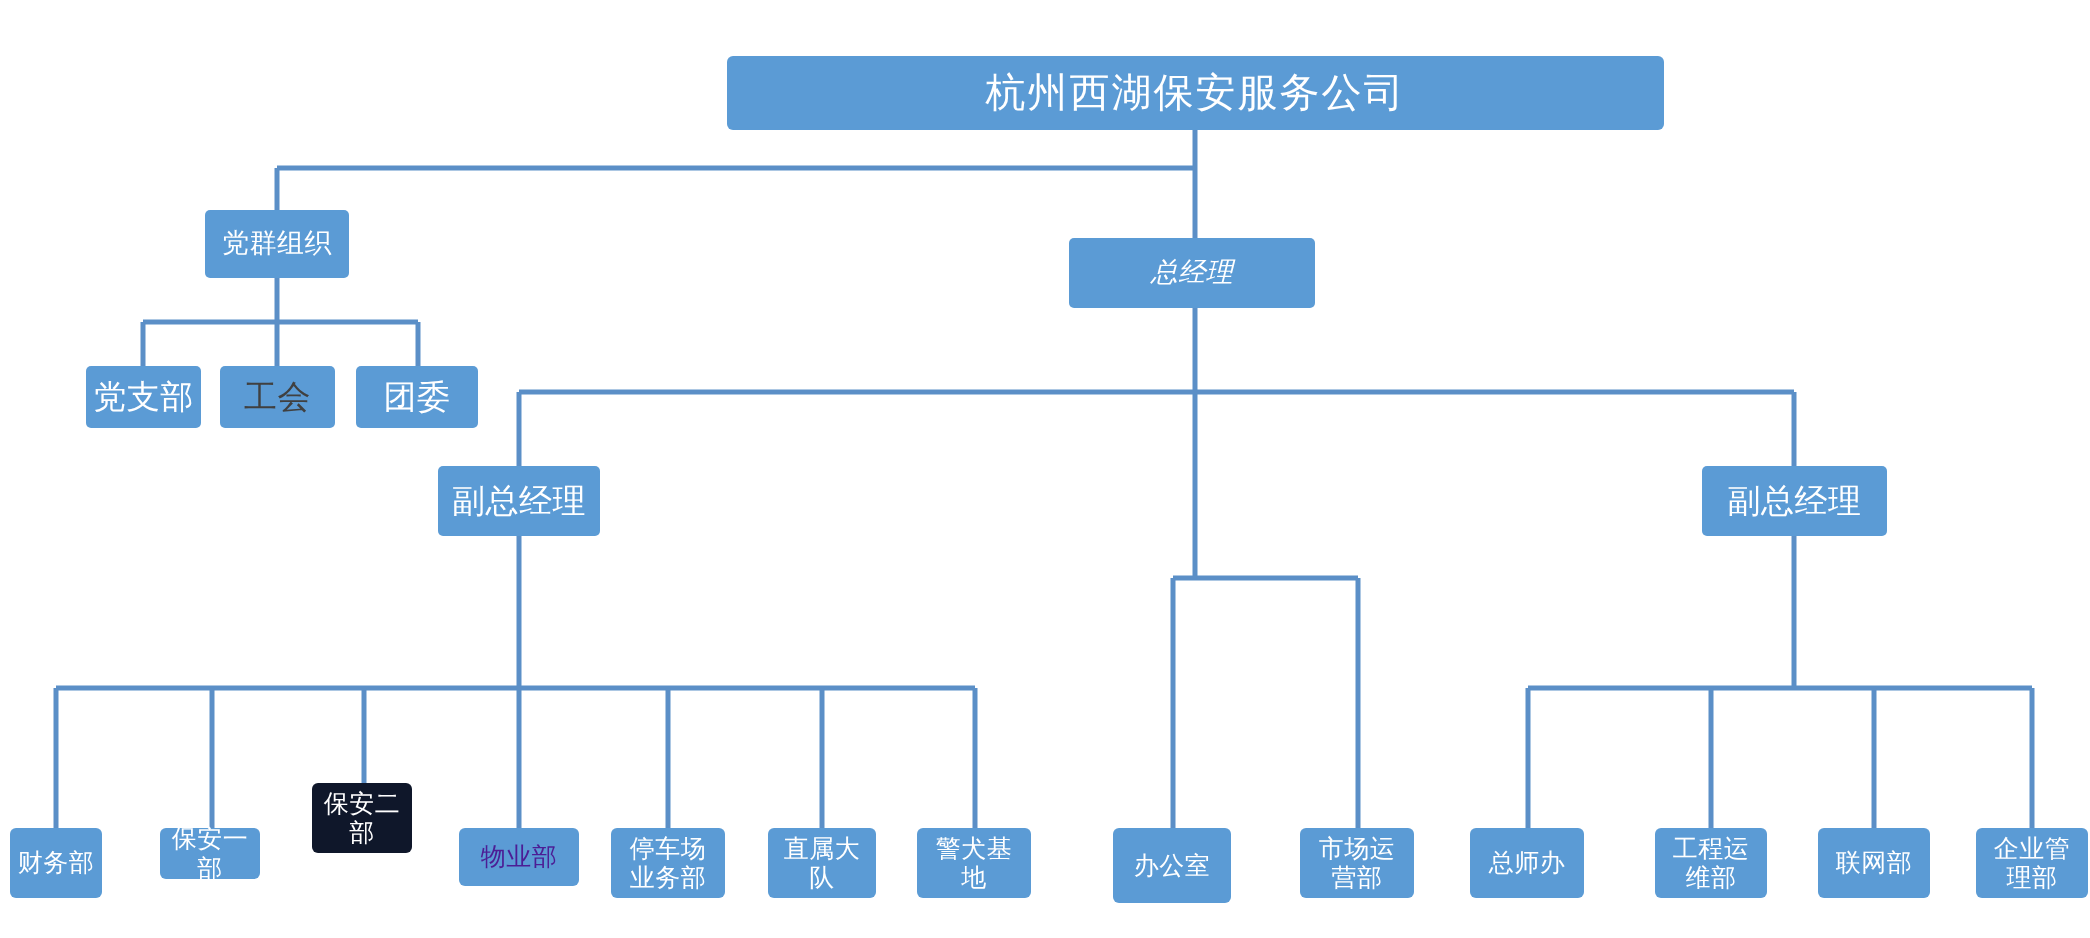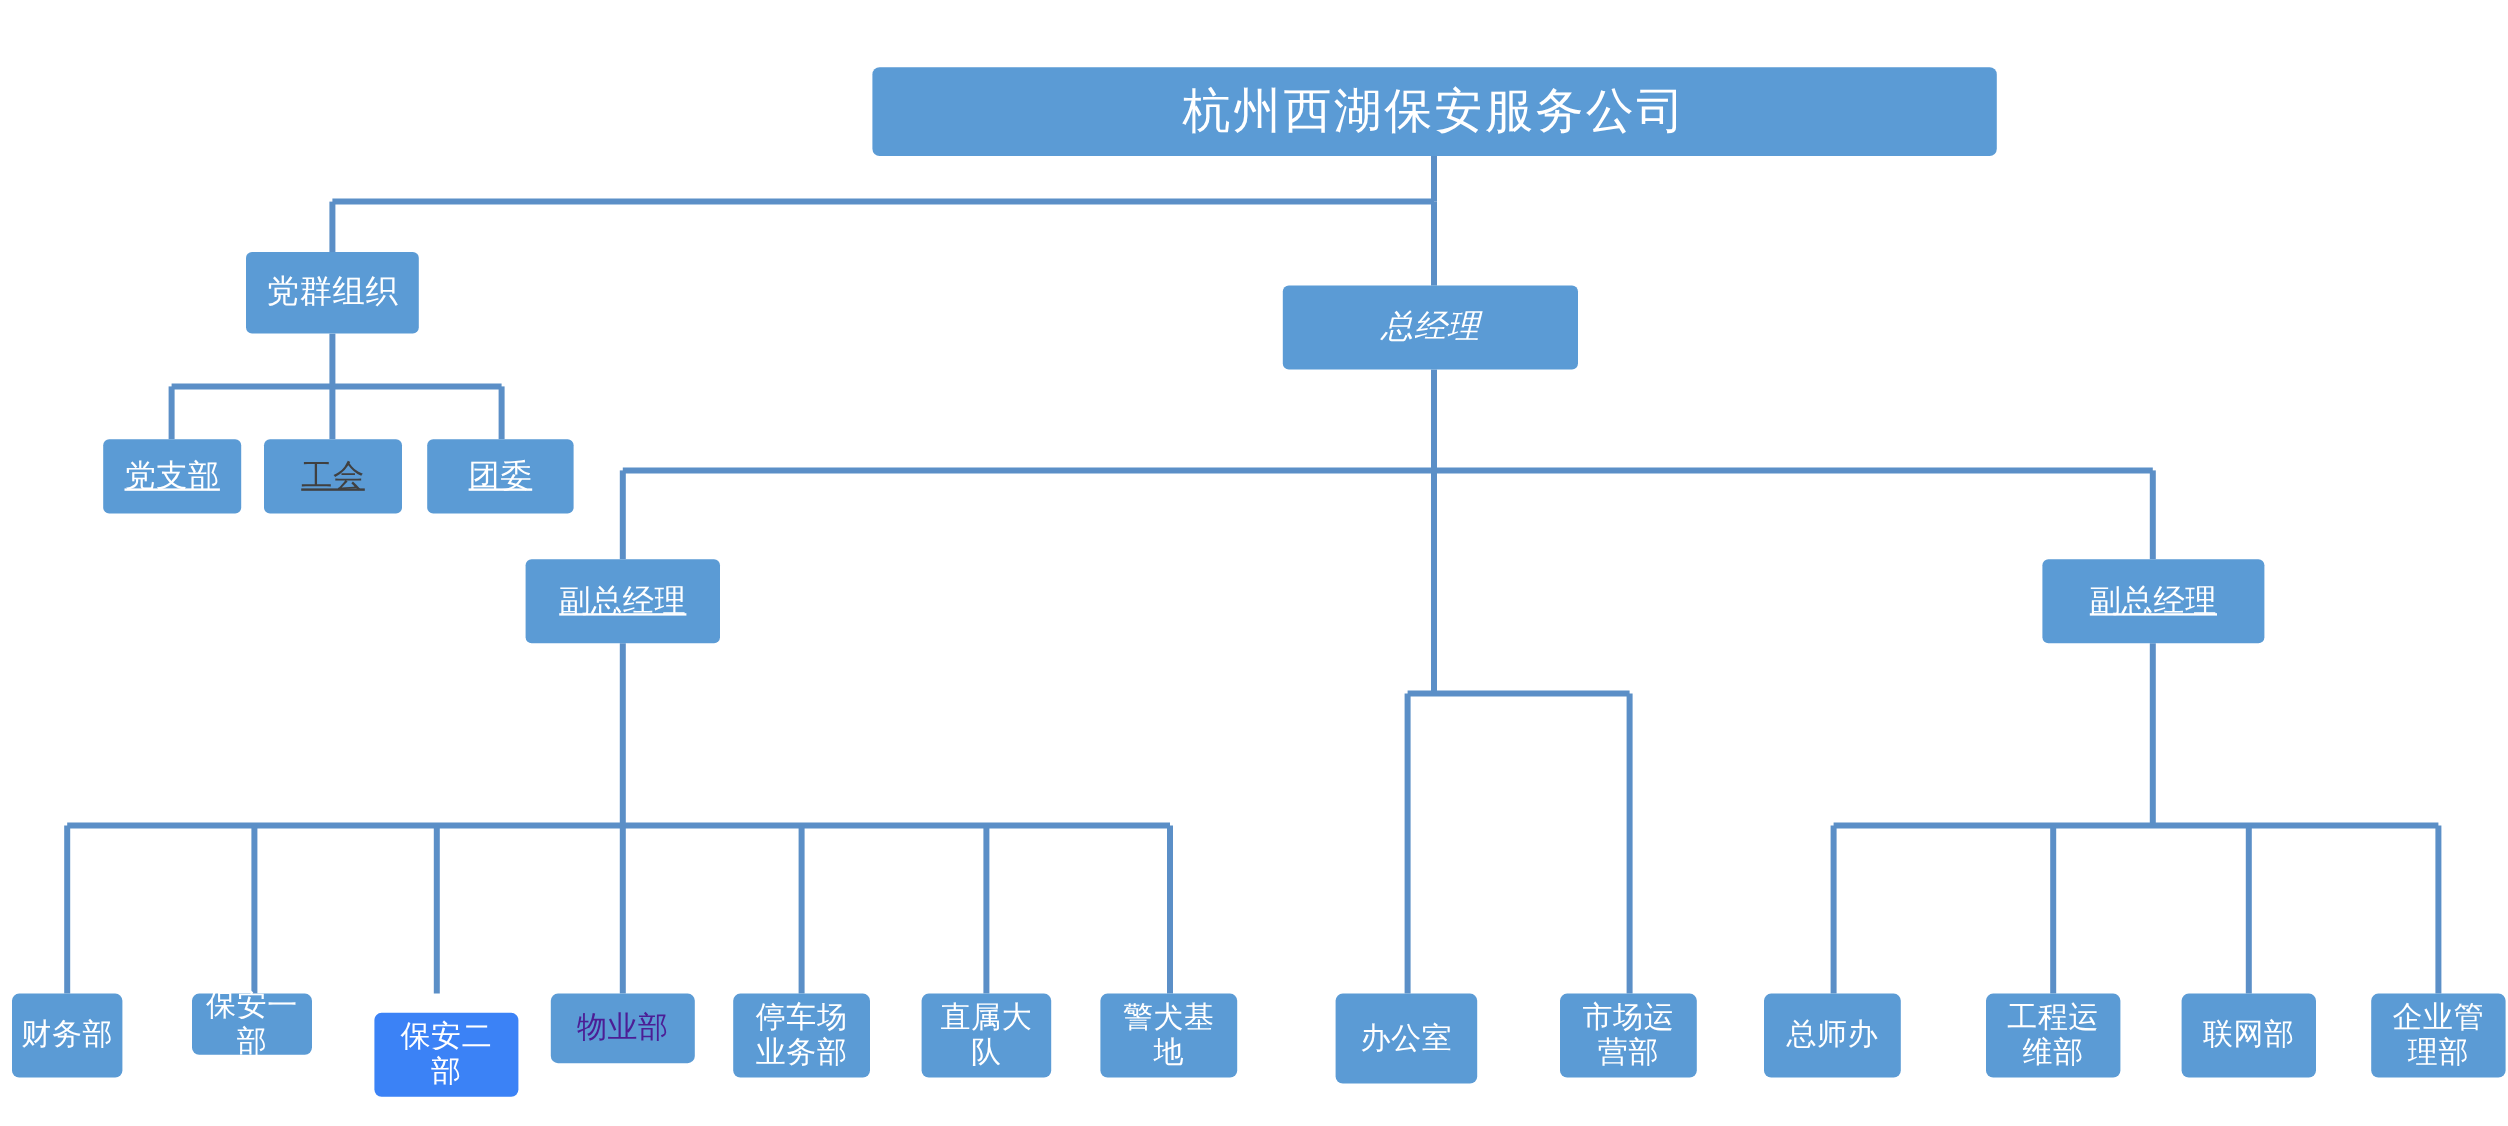--- a/index.html
+++ b/index.html
@@ -44,22 +44,21 @@
   }
   .node.root {
     font-size: 40px;
     border-radius: 6px;
     letter-spacing: 2px;
   }
   .node.l2 {
     font-size: 27px;
   }
   .node.l3 {
-    font-size: 26px;
-    text-decoration: underline;
+    font-size: 33px;
   }
   .node.leaf {
     font-size: 25px;
     border-radius: 6px;
   }
 </style>
 </head>
 <body>
 
 <div id="chart-canvas" style="background: rgb(255, 255, 255);">
@@ -121,21 +120,21 @@
 
   <div class="node l3" style="left: 438px; top: 466px; width: 162px; height: 70px; background: rgb(91, 155, 213); color: rgb(255, 255, 255);">副总经理</div>
 
   <div class="node l3" style="left: 1702px; top: 466px; width: 185px; height: 70px; background: rgb(91, 155, 213); color: rgb(255, 255, 255);">副总经理</div>
 
   <div class="node leaf" style="left: 10px; top: 828px; width: 92px; height: 70px; background: rgb(91, 155, 213); color: rgb(255, 255, 255);">财务部</div>
 
   <div class="node leaf" style="left: 160px; top: 828px; width: 100px; height: 51px; background: rgb(91, 155, 213); color: rgb(255, 255, 255);">保安一
 部</div>
 
-  <div class="node leaf" style="left: 312px; top: 844px; width: 120px; height: 70px; background: #3b82f6; color: rgb(255, 255, 255);">保安二
+  <div class="node leaf" style="left: 312px; top: 783px; width: 100px; height: 70px; background: #0f172a; color: rgb(255, 255, 255);">保安二
 部</div>
 
   <div class="node leaf" style="left: 459px; top: 828px; width: 120px; height: 58px; background: rgb(91, 155, 213); color: #4c1d95; text-align: center;">物业部</div>
 
   <div class="node leaf" style="left: 611px; top: 828px; width: 114px; height: 70px; background: rgb(91, 155, 213); color: rgb(255, 255, 255);">停车场
 业务部</div>
 
   <div class="node leaf" style="left: 768px; top: 828px; width: 108px; height: 70px; background: rgb(91, 155, 213); color: rgb(255, 255, 255);">直属大
 队</div>
 

